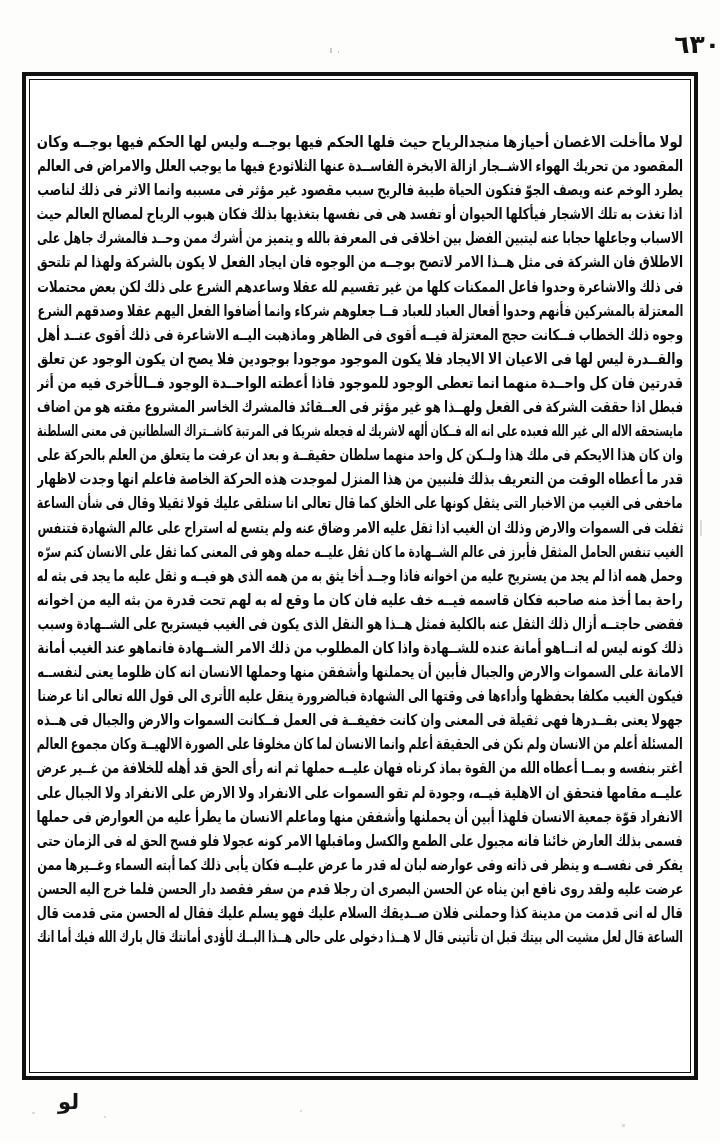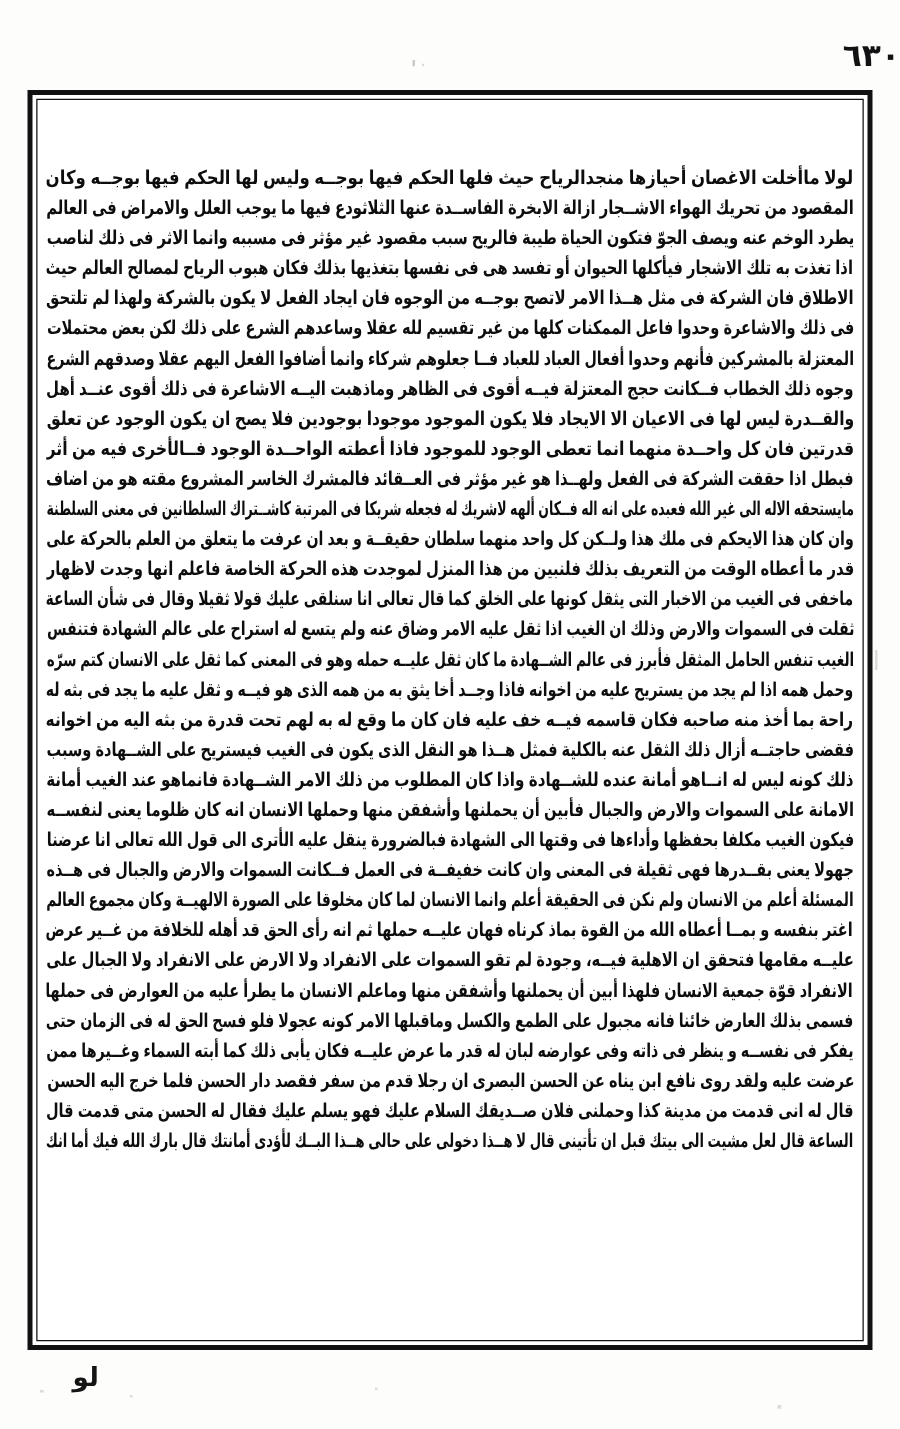--- a/index.html
+++ b/index.html
@@ -144,20 +144,21 @@
   <span class="speck s1"></span>
   <span class="speck s2"></span>
 
   <div class="frame-outer">
     <div class="frame-inner">
       <div class="textblock" id="textblock">
           <div class="ln"><span style="transform: scaleX(0.8698);">لولا ماأخلت الاغصان أحيازها منجدالرياح حيث فلها الحكم فيها بوجــه وليس لها الحكم فيها بوجــه وكان</span></div>
           <div class="ln"><span style="transform: scaleX(0.7782);">المقصود من تحريك الهواء الاشــجار ازالة الابخرة الفاســدة عنها الثلاثودع فيها ما يوجب العلل والامراض فى العالم</span></div>
           <div class="ln"><span style="transform: scaleX(0.7762);">يطرد الوخم عنه ويصف الجوّ فتكون الحياة طيبة فالريح سبب مقصود غير مؤثر فى مسببه وانما الاثر فى ذلك لناصب</span></div>
           <div class="ln"><span style="transform: scaleX(0.7741);">اذا تغذت به تلك الاشجار فيأكلها الحيوان أو تفسد هى فى نفسها بتغذيها بذلك فكان هبوب الرياح لمصالح العالم حيث</span></div>
+          <div class="ln"><span style="transform: scaleX(0.7324);">الاسباب وجاعلها حجابا عنه ليتبين الفضل بين اخلاقى فى المعرفة بالله و يتميز من أشرك ممن وحــد فالمشرك جاهل على</span></div>
           <div class="ln"><span style="transform: scaleX(0.7859);">الاطلاق فان الشركة فى مثل هــذا الامر لاتصح بوجــه من الوجوه فان ايجاد الفعل لا يكون بالشركة ولهذا لم تلتحق</span></div>
           <div class="ln"><span style="transform: scaleX(0.7651);">فى ذلك والاشاعرة وحدوا فاعل الممكنات كلها من غير تقسيم لله عقلا وساعدهم الشرع على ذلك لكن بعض محتملات</span></div>
           <div class="ln"><span style="transform: scaleX(0.749);">المعتزلة بالمشركين فأنهم وحدوا أفعال العباد للعباد فــا جعلوهم شركاء وانما أضافوا الفعل اليهم عقلا وصدقهم الشرع</span></div>
           <div class="ln"><span style="transform: scaleX(0.7858);">وجوه ذلك الخطاب فــكانت حجج المعتزلة فيــه أقوى فى الظاهر وماذهبت اليــه الاشاعرة فى ذلك أقوى عنــد أهل</span></div>
           <div class="ln"><span style="transform: scaleX(0.8196);">والقــدرة ليس لها فى الاعيان الا الايجاد فلا يكون الموجود موجودا بوجودين فلا يصح ان يكون الوجود عن تعلق</span></div>
           <div class="ln"><span style="transform: scaleX(0.8325);">قدرتين فان كل واحــدة منهما انما تعطى الوجود للموجود فاذا أعطته الواحــدة الوجود فــالأخرى فيه من أثر</span></div>
           <div class="ln"><span style="transform: scaleX(0.7708);">فبطل اذا حققت الشركة فى الفعل ولهــذا هو غير مؤثر فى العــقائد فالمشرك الخاسر المشروع مقته هو من اضاف</span></div>
           <div class="ln"><span style="transform: scaleX(0.6565);">مايستحقه الاله الى غير الله فعبده على انه اله فــكان ألهه لاشريك له فجعله شريكا فى المرتبة كاشــتراك السلطانين فى معنى السلطنة</span></div>
           <div class="ln"><span style="transform: scaleX(0.7451);">وان كان هذا الايحكم فى ملك هذا ولــكن كل واحد منهما سلطان حقيقــة و بعد ان عرفت ما يتعلق من العلم بالحركة على</span></div>
           <div class="ln"><span style="transform: scaleX(0.78);">قدر ما أعطاه الوقت من التعريف بذلك فلنبين من هذا المنزل لموجدت هذه الحركة الخاصة فاعلم انها وجدت لاظهار</span></div>

